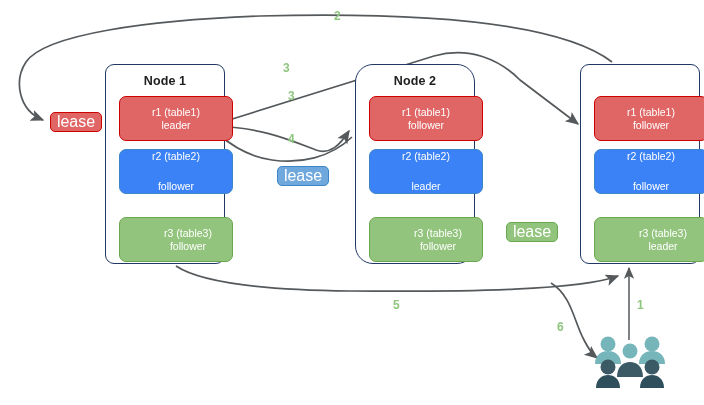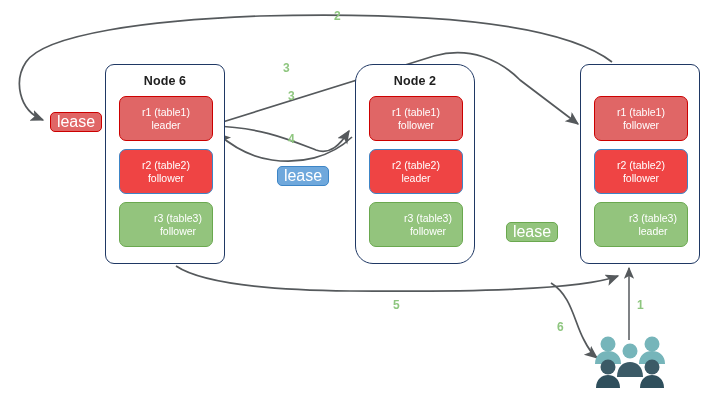--- a/index.html
+++ b/index.html
@@ -49,21 +49,21 @@
     font-size: 12.5px;
     font-weight: bold;
     color: #202020;
     margin-top: 9px;
     letter-spacing: 0.1px;
   }
   
   .replica {
     position: absolute;
     left: 13px;
-    width: 94px;
+    width: 114px;
     height: 45px;
     box-sizing: border-box;
     border-radius: 7px;
     display: flex;
     flex-direction: column;
     align-items: center;
     justify-content: center;
     color: #ffffff;
     font-size: 10.5px;
     line-height: 13px;
@@ -72,30 +72,31 @@
   .replica .line1,
   .replica .line2 {
     display: block;
     white-space: nowrap;
   }
   .rep-red {
     background: #e06666;
     border: 1.3px solid #cc0000;
   }
   .rep-blue {
-    background: #ef4444;
+    background: #3b82f6;
     border: 1.3px solid #3d85c6;
+    justify-content: space-between;
   }
   .rep-green {
     background: #93c47d;
     border: 1.3px solid #6aa84f;
   }
   .slot0 { top: 31px; }
   .slot1 { top: 84px; }
-  .slot2 { top: 137px; padding-left: 24px; }
+  .slot2 { top: 152px; padding-left: 24px; }
 
   
   .lease {
     position: absolute;
     box-sizing: border-box;
     width: 52px;
     height: 20px;
     border-radius: 5px;
     display: flex;
     align-items: center;
@@ -158,21 +159,21 @@
     <path class="edge" marker-end="url(#ah)" d="M 352,137 C 330,158 300,164 272,160 C 250,157 232,146 218,134"></path>
 
     <path class="edge" marker-end="url(#ah)" d="M 176,266 C 200,282 260,290 350,291 C 470,292 580,290 618,276"></path>
 
     <path class="edge-thin" marker-end="url(#ah)" d="M 629,340 L 629,268"></path>
 
     <path class="edge" marker-end="url(#ah)" d="M 551,283 C 572,296 574,322 584,340 C 588,348 592,354 597,358"></path>
   </svg>
 
   <div class="node" style="left:105px; top:64px; width:120px; height:200px;">
-    <div class="node-title">Node 6</div>
+    <div class="node-title">Node 1</div>
 
     <div class="replica rep-red slot0">
       <span class="line1">r1 (table1)</span>
       <span class="line2">leader</span>
     </div>
 
     <div class="replica rep-blue slot1">
       <span class="line1">r2 (table2)</span>
       <span class="line2">follower</span>
     </div>

